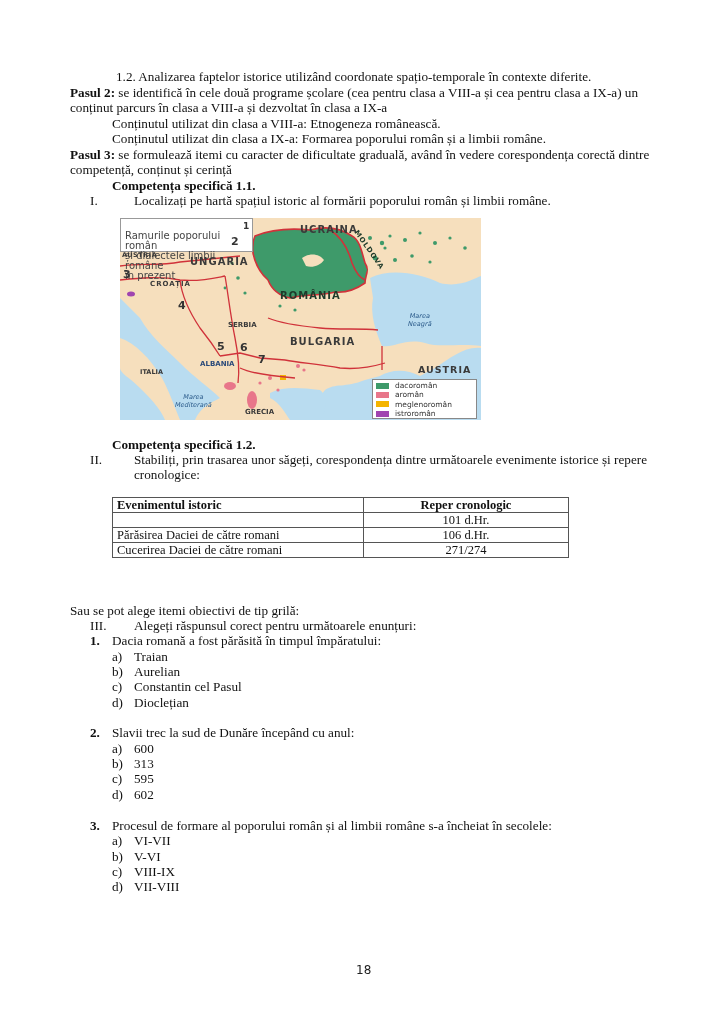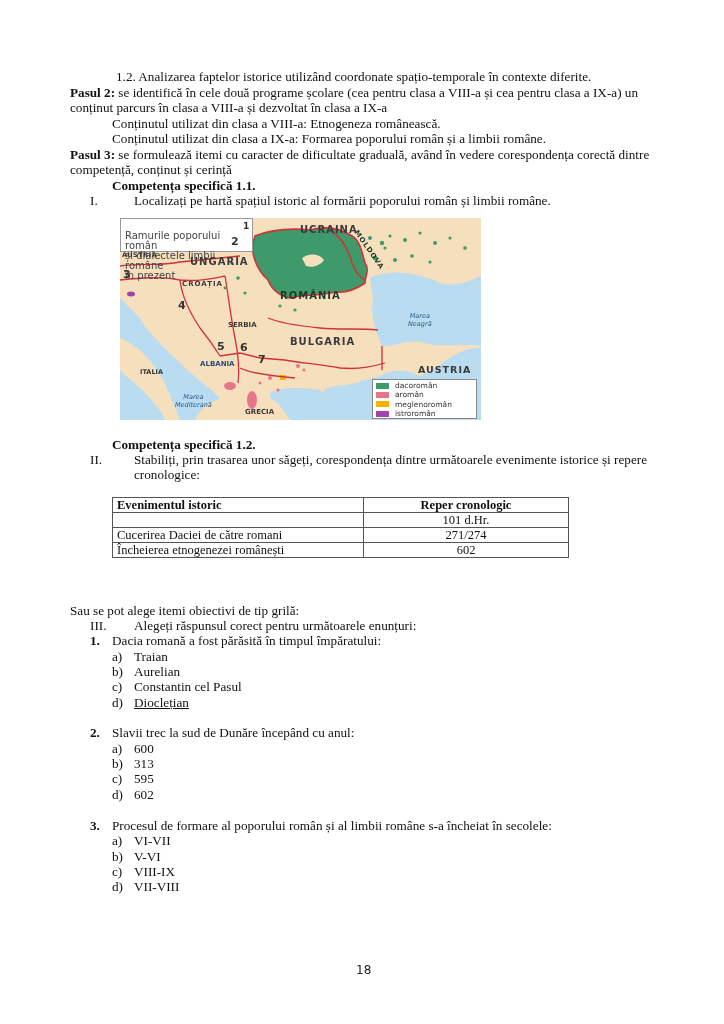--- a/index.html
+++ b/index.html
@@ -111,21 +111,21 @@
     </g>
   </svg>
   <div class="caption">
     <div>Ramurile poporului român</div>
     <div>și dialectele limbii române</div>
     <div>în prezent</div>
   </div>
   <div class="maplabel" style="left:180px; top:6px; font-size:10px;">UCRAINA</div>
   <div class="maplabel" style="left:2px; top:33px; font-size:6.5px; letter-spacing:0.5px;">AUSTRIA</div>
   <div class="maplabel" style="left:70px; top:38px; font-size:10px;">UNGARIA</div>
-  <div class="maplabel" style="left:30px; top:62px; font-size:7px;margin-left:32px;">CROAȚIA</div>
+  <div class="maplabel" style="left:30px; top:62px; font-size:7px;">CROAȚIA</div>
   <div class="maplabel" style="left:160px; top:72px; font-size:10px; color:#1e3a2a;">ROMÂNIA</div>
   <div class="maplabel" style="left:226px; top:28px; font-size:7px; color:#1e3a2a; transform:rotate(55deg);">MOLDOVA</div>
   <div class="maplabel" style="left:108px; top:103px; font-size:7px; letter-spacing:0;">SERBIA</div>
   <div class="maplabel" style="left:170px; top:118px; font-size:10px;">BULGARIA</div>
   <div class="maplabel" style="left:80px; top:142px; font-size:7px; color:#2a4a7a; letter-spacing:0;">ALBANIA</div>
   <div class="maplabel" style="left:20px; top:150px; font-size:6.5px; letter-spacing:0;">ITALIA</div>
   <div class="maplabel" style="left:125px; top:190px; font-size:7px; letter-spacing:0;">GRECIA</div>
   <div class="maplabel" style="left:298px; top:146px; font-size:9.5px;">AUSTRIA</div>
   <div class="mapsea" style="left:288px; top:94px;">
     <div>Marea</div>
@@ -171,40 +171,40 @@
   <tbody>
       <tr>
     <th class="c1">Evenimentul istoric</th>
     <th class="c2">Reper cronologic</th>
   </tr>
   <tr>
     <td class="c1"></td>
     <td class="c2">101 d.Hr.</td>
   </tr>
   <tr>
+    <td class="c1">Părăsirea Daciei de către romani</td>
+    <td class="c2">106 d.Hr.</td>
+  </tr>
+  <tr>
     <td class="c1">Cucerirea Daciei de către romani</td>
     <td class="c2">271/274</td>
-  </tr>
-  <tr>
-    <td class="c1">Încheierea etnogenezei românești</td>
-    <td class="c2">602</td>
   </tr>
 </tbody>
   </table>
 
 <div class="line" style="left:70px; top:603px;">Sau se pot alege itemi obiectivi de tip grilă:</div>
 <div class="line" style="left:90px; top:618px;">III.</div>
 <div class="line" style="left:134px; top:618px;">Alegeți răspunsul corect pentru următoarele enunțuri:</div>
 
 <div class="line b" style="left:90px; top:633px;">1.</div>
 <div class="line" style="left:112px; top:633px;">Dacia romană a fost părăsită în timpul împăratului:</div>
 <div class="line" style="left:112px; top:649px;"><span>a)</span><span style="position:absolute; left:22px;">Traian</span></div>
 <div class="line" style="left:112px; top:664px;"><span>b)</span><span style="position:absolute; left:22px;">Aurelian</span></div>
 <div class="line" style="left:112px; top:679px;"><span>c)</span><span style="position:absolute; left:22px;">Constantin cel Pasul</span></div>
-<div class="line" style="left:112px; top:695px;"><span>d)</span><span style="position:absolute; left:22px;text-decoration:underline;">Dioclețian</span></div>
+<div class="line" style="left:112px; top:695px;"><span>d)</span><span style="position:absolute; left:22px;">Dioclețian</span></div>
 
 <div class="line b" style="left:90px; top:725px;">2.</div>
 <div class="line" style="left:112px; top:725px;">Slavii trec la sud de Dunăre începând cu anul:</div>
 <div class="line" style="left:112px; top:741px;"><span>a)</span><span style="position:absolute; left:22px;">600</span></div>
 <div class="line" style="left:112px; top:756px;"><span>b)</span><span style="position:absolute; left:22px;">313</span></div>
 <div class="line" style="left:112px; top:771px;"><span>c)</span><span style="position:absolute; left:22px;">595</span></div>
 <div class="line" style="left:112px; top:787px;"><span>d)</span><span style="position:absolute; left:22px;">602</span></div>
 
 <div class="line b" style="left:90px; top:818px;">3.</div>
 <div class="line" style="left:112px; top:818px;">Procesul de formare al poporului român și al limbii române s-a încheiat în secolele:</div>

